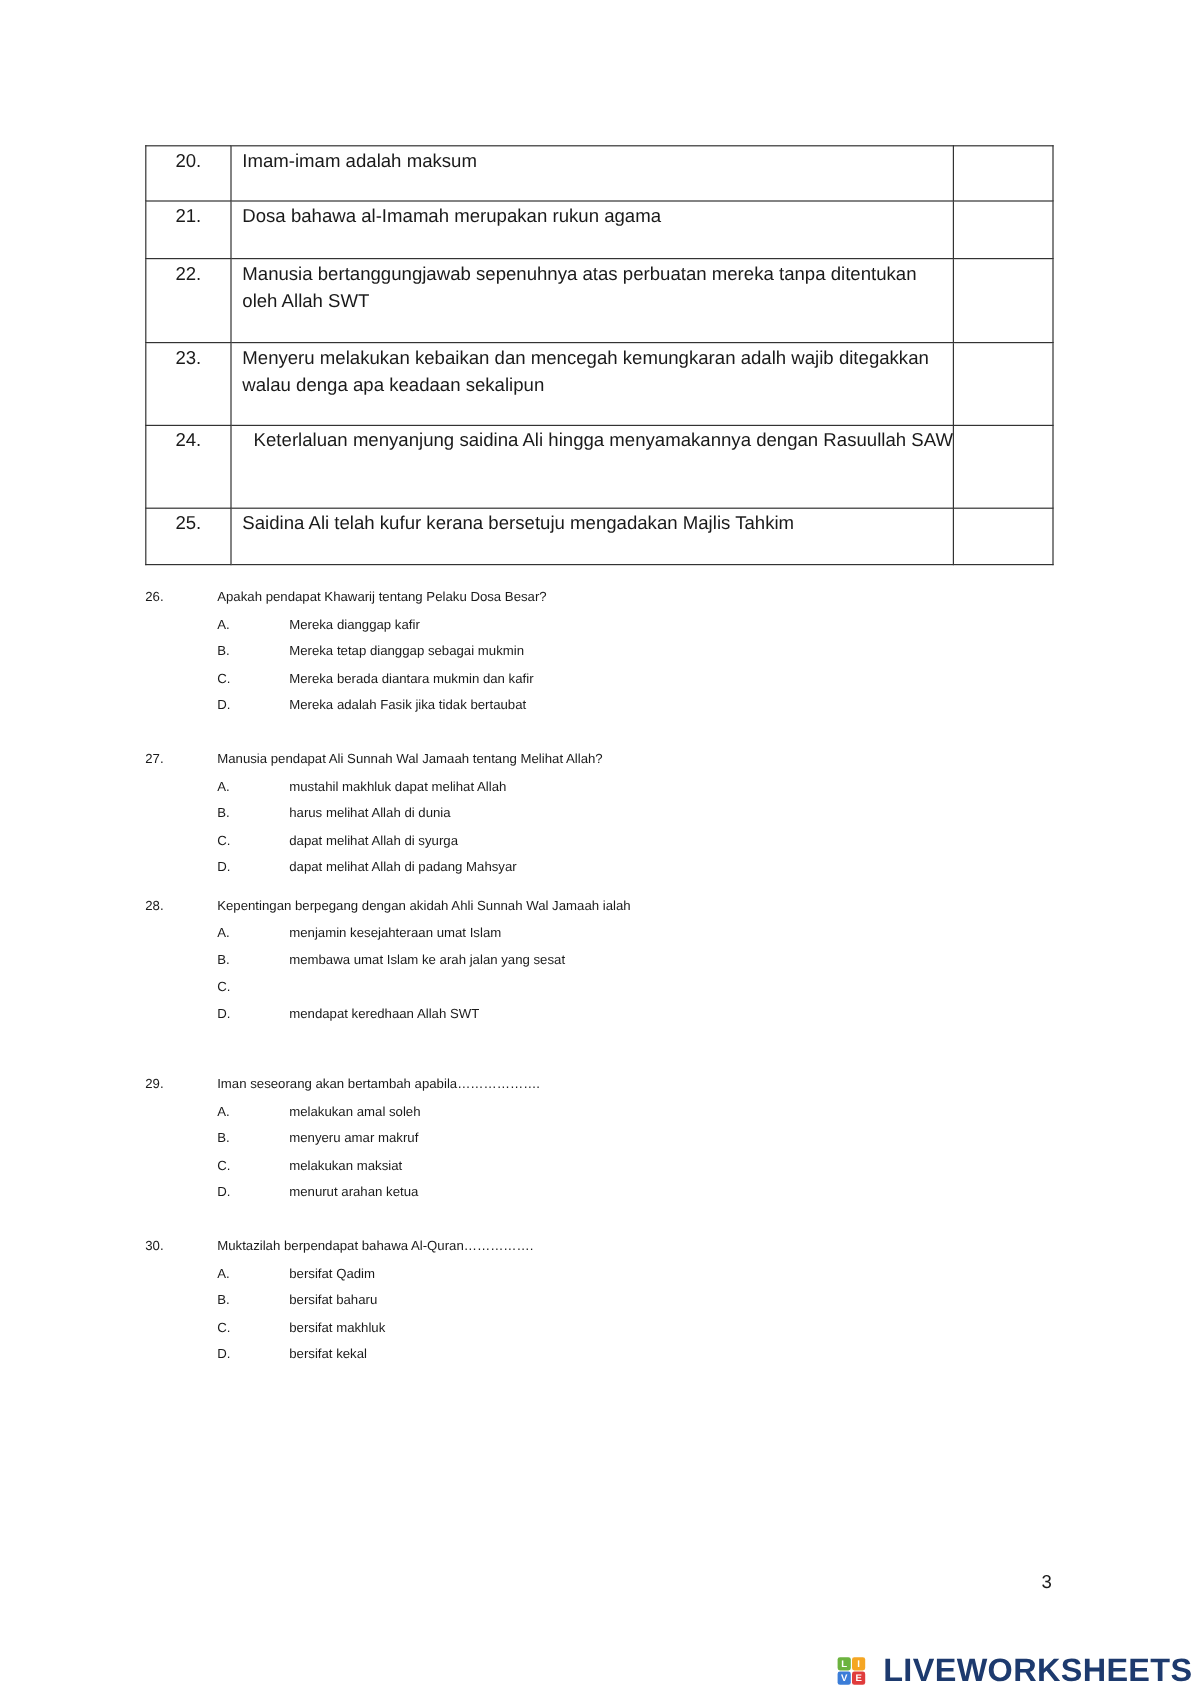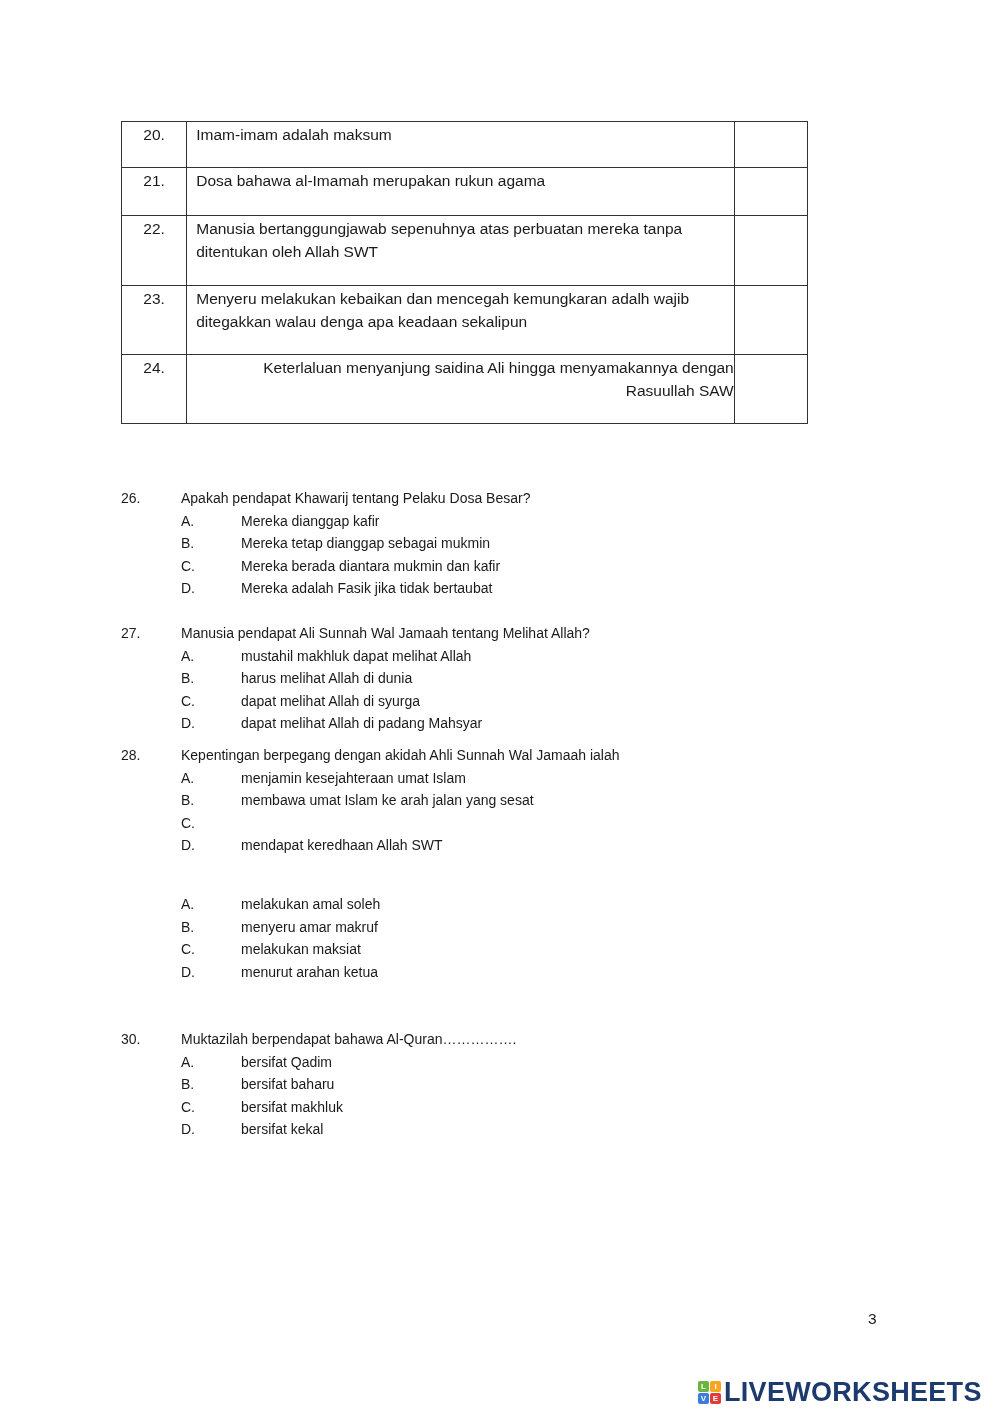--- a/index.html
+++ b/index.html
@@ -1,34 +1,34 @@
 <!DOCTYPE html>
 <html><head>
 <meta charset="utf-8">
 <style>
   html, body { margin:0; padding:0; }
   body { width:1000px; height:1413px; background:#ffffff; position:relative; overflow:hidden;
          font-family:"Liberation Sans", "DejaVu Sans", sans-serif; color:#1a1a1a; }
-  .tbl { position:absolute; left:121px; top:121px; width:687px; border-collapse:collapse; }
+  .tbl { position:absolute; left:121px; top:121px; width:757px; border-collapse:collapse; }
   .tbl td { border:1.3px solid #333; vertical-align:top; font-size:15.5px; line-height:23px; padding:0; }
   .tbl td.num { width:70px; text-align:center; padding-top:1px; }
   .tbl td.txt { width:593px; padding:1px 0 0 9px; }
   .tbl td.ans { width:82px; }
   .r1 td { height:44px; } .r2 td { height:46px; } .r3 td { height:68px; }
   .r4 td { height:67px; } .r5 td { height:67px;text-align:right; } .r6 td { height:45px; }
-  .q { position:absolute; left:121px; font-size:14px; line-height:22.6px; }
+  .q { position:absolute; left:121px; font-size:11px; line-height:22.6px; }
   .q .stem { display:flex; }
   .q .qn { width:60px; }
   .q .opt { display:flex; padding-left:60px; }
   .q .ol { width:60px; }
   .pagenum { position:absolute; left:868px; top:1310px; font-size:15.5px; }
   .logo { position:absolute; left:698px; top:1377px; display:flex; align-items:center; }
   .tiles { display:grid; grid-template-columns:11px 11px; grid-template-rows:11px 11px; gap:1px; margin-right:3px; }
   .tile { font-size:8px; font-weight:bold; color:#fff; text-align:center; line-height:11px; border-radius:2px; }
-  .brand { font-size:27px; font-weight:bold; color:#1d3a6e; letter-spacing:0.3px; }
+  .brand { font-size:27px; font-weight:bold; color:#1d3a6e; letter-spacing:0.3px;margin-left:12px; }
 </style>
 </head>
 <body>
 
 <table class="tbl">
   <tbody>
       <tr class="r1">
     <td class="num">20.</td>
     <td class="txt">Imam-imam adalah maksum</td>
     <td class="ans"></td>
@@ -44,20 +44,25 @@
     <td class="ans"></td>
   </tr>
   <tr class="r4">
     <td class="num">23.</td>
     <td class="txt">Menyeru melakukan kebaikan dan mencegah kemungkaran adalh wajib ditegakkan walau denga apa keadaan sekalipun</td>
     <td class="ans"></td>
   </tr>
   <tr class="r5">
     <td class="num">24.</td>
     <td class="txt">Keterlaluan menyanjung saidina Ali hingga menyamakannya dengan Rasuullah SAW</td>
+    <td class="ans"></td>
+  </tr>
+  <tr class="r6">
+    <td class="num">25.</td>
+    <td class="txt">Saidina Ali telah kufur kerana bersetuju mengadakan Majlis Tahkim</td>
     <td class="ans"></td>
   </tr>
 </tbody>
   </table>
 
 <div class="q" style="top:487px">
   <div class="stem">
       <span class="qn">26.</span>
       <span>Apakah pendapat Khawarij tentang Pelaku Dosa Besar?</span>
     </div>
@@ -118,20 +123,24 @@
   <div class="opt">
       <span class="ol">C.</span>
     </div>
   <div class="opt">
       <span class="ol">D.</span>
       <span>mendapat keredhaan Allah SWT</span>
     </div>
 </div>
 
 <div class="q" style="top:893px">
+  <div class="stem">
+      <span class="qn">29.</span>
+      <span>Iman seseorang akan bertambah apabila……………….</span>
+    </div>
   <div class="opt">
       <span class="ol">A.</span>
       <span>melakukan amal soleh</span>
     </div>
   <div class="opt">
       <span class="ol">B.</span>
       <span>menyeru amar makruf</span>
     </div>
   <div class="opt">
       <span class="ol">C.</span>

